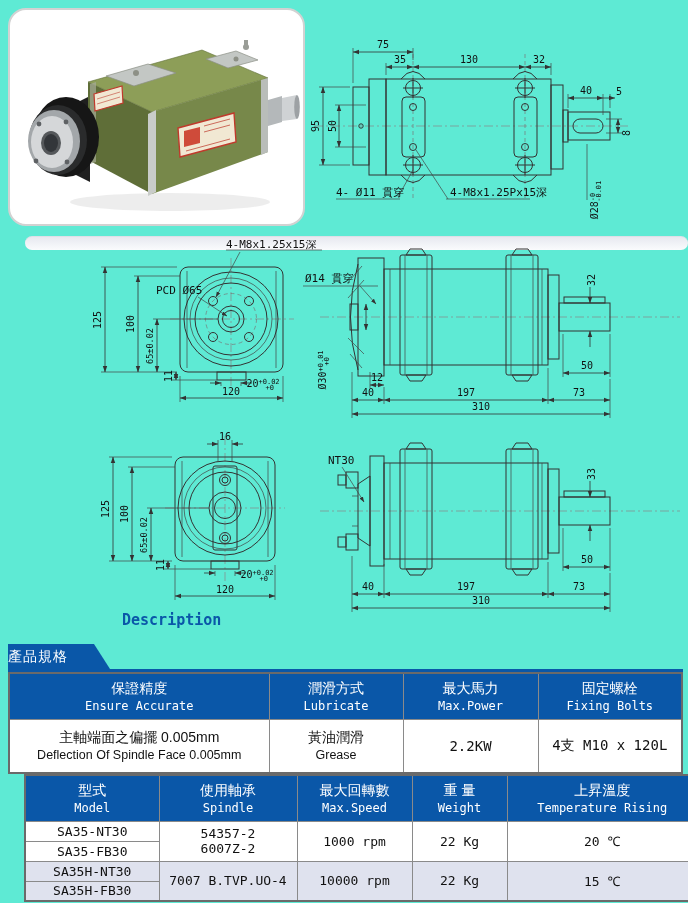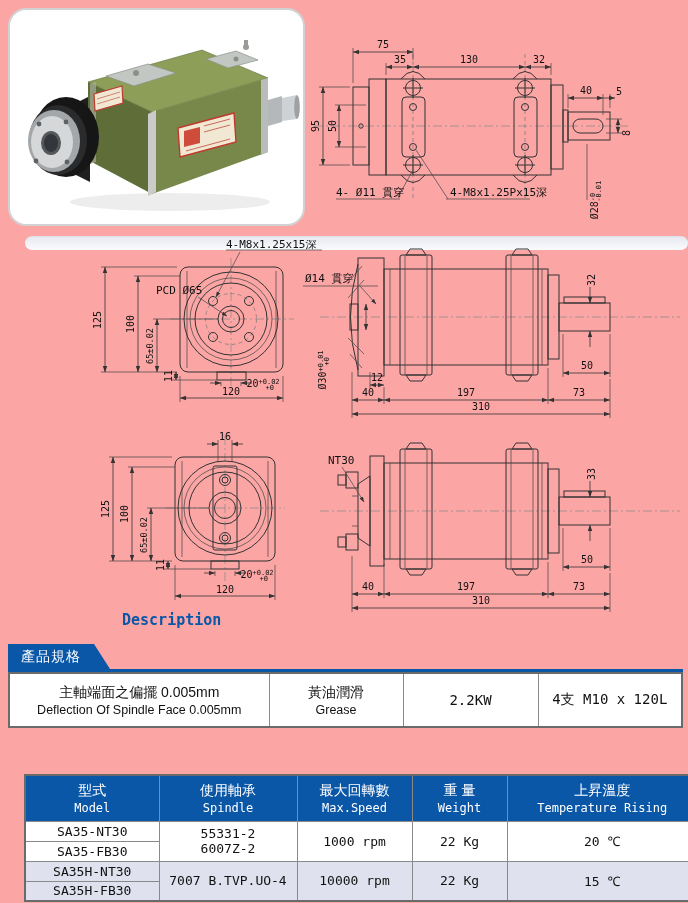--- a/index.html
+++ b/index.html
@@ -1,16 +1,16 @@
 <!DOCTYPE html>
 <html><head>
 <meta charset="utf-8">
 <style>
   html,body{margin:0;padding:0;background:#fff;}
-  .page{position:relative;width:688px;height:903px;background:#fca5a5;overflow:hidden;
+  .page{position:relative;width:688px;height:903px;background:#5eead4;overflow:hidden;
         font-family:"Liberation Sans",sans-serif;color:#111;}
   .abs{position:absolute;}
   .mono{font-family:"DejaVu Sans Mono","Liberation Mono",monospace;}
   
   .photo-panel{left:8px;top:8px;width:293px;height:214px;border:2px solid #d2d2d2;
                border-radius:18px;background:#fff;overflow:hidden;}
   
   .divider{left:25px;top:236px;width:663px;height:13px;border-radius:7px;
            background:linear-gradient(#e7e9f0,#fafbfd);border-top:1px solid #dde0e8;}
   
@@ -20,21 +20,21 @@
   svg .dash{stroke:#777;stroke-width:0.7;fill:none;stroke-dasharray:4 3;}
   svg .dim{stroke:#333;stroke-width:0.8;fill:none;}
   svg text.d{font:10px "DejaVu Sans Mono","Liberation Mono",monospace;fill:#111;text-anchor:middle;}
   svg text.lbl{font:11px "DejaVu Sans Mono","Liberation Mono",monospace;fill:#111;text-anchor:start;}
   svg .tol{font-size:7px;}
   
   .note{left:88px;top:401px;font-size:15px;font-weight:bold;color:#222;line-height:27px;}
   
   .tab{left:8px;top:644px;width:102px;height:25px;background:#0a57a8;
        clip-path:polygon(0 0,86px 0,102px 25px,0 25px);color:#fff;font-size:14px;
-       line-height:25px;padding-left:13px;box-sizing:border-box;letter-spacing:1px;}
+       line-height:25px;box-sizing:border-box;letter-spacing:1px;}
   .desc-title{left:122px;top:611px;color:#0a57a8;font-size:15px;font-weight:bold;}
   .rule{left:8px;top:669px;width:675px;height:3px;background:#0a57a8;}
   
   table.spec{border-collapse:collapse;table-layout:fixed;background:#fff;}
   table.spec td{border:1px solid #8a8a8a;text-align:center;vertical-align:middle;padding:0;}
   table.spec{border:2px solid #6a6a6a;}
   .th{background:#0a57a8;color:#fff;}
   .zh{font-size:14px;line-height:19px;}
   .en{font-size:12px;line-height:16px;font-family:"DejaVu Sans Mono","Liberation Mono",monospace;}
   .cell-zh{font-size:14px;line-height:20px;}
@@ -456,20 +456,38 @@
   <div class="abs rule"></div>
 
   <table class="abs spec t1">
     <colgroup>
         <col style="width:260px">
         <col style="width:134px">
         <col style="width:135px">
         <col>
       </colgroup>
     <tbody>
+        <tr style="height:46px">
+      <td class="th">
+        <div class="zh">保證精度</div>
+        <div class="en">Ensure Accurate</div>
+      </td>
+      <td class="th">
+        <div class="zh">潤滑方式</div>
+        <div class="en">Lubricate</div>
+      </td>
+      <td class="th">
+        <div class="zh">最大馬力</div>
+        <div class="en">Max.Power</div>
+      </td>
+      <td class="th">
+        <div class="zh">固定螺栓</div>
+        <div class="en">Fixing Bolts</div>
+      </td>
+    </tr>
     <tr style="height:54px">
       <td>
         <div class="cell-zh">主軸端面之偏擺 0.005mm</div>
         <div class="cell-en">Deflection Of Spindle Face 0.005mm</div>
       </td>
       <td>
         <div class="cell-zh">黃油潤滑</div>
         <div class="cell-en">Grease</div>
       </td>
       <td class="val">2.2KW</td>
@@ -505,21 +523,21 @@
         <div class="en">Weight</div>
       </td>
       <td class="th">
         <div class="zh">上昇溫度</div>
         <div class="en">Temperature Rising</div>
       </td>
     </tr>
     <tr style="height:20px">
       <td class="mrow">SA35-NT30</td>
       <td class="mrow" rowspan="2">
-        <div>55331-2</div>
+        <div>54357-2</div>
         <div>6007Z-2</div>
       </td>
       <td class="mrow" rowspan="2">1000 rpm</td>
       <td class="mrow" rowspan="2">22 Kg</td>
       <td class="mrow" rowspan="2">20 ℃</td>
     </tr>
     <tr style="height:20px">
       <td class="mrow">SA35-FB30</td>
     </tr>
     <tr style="height:20px" class="hl">

